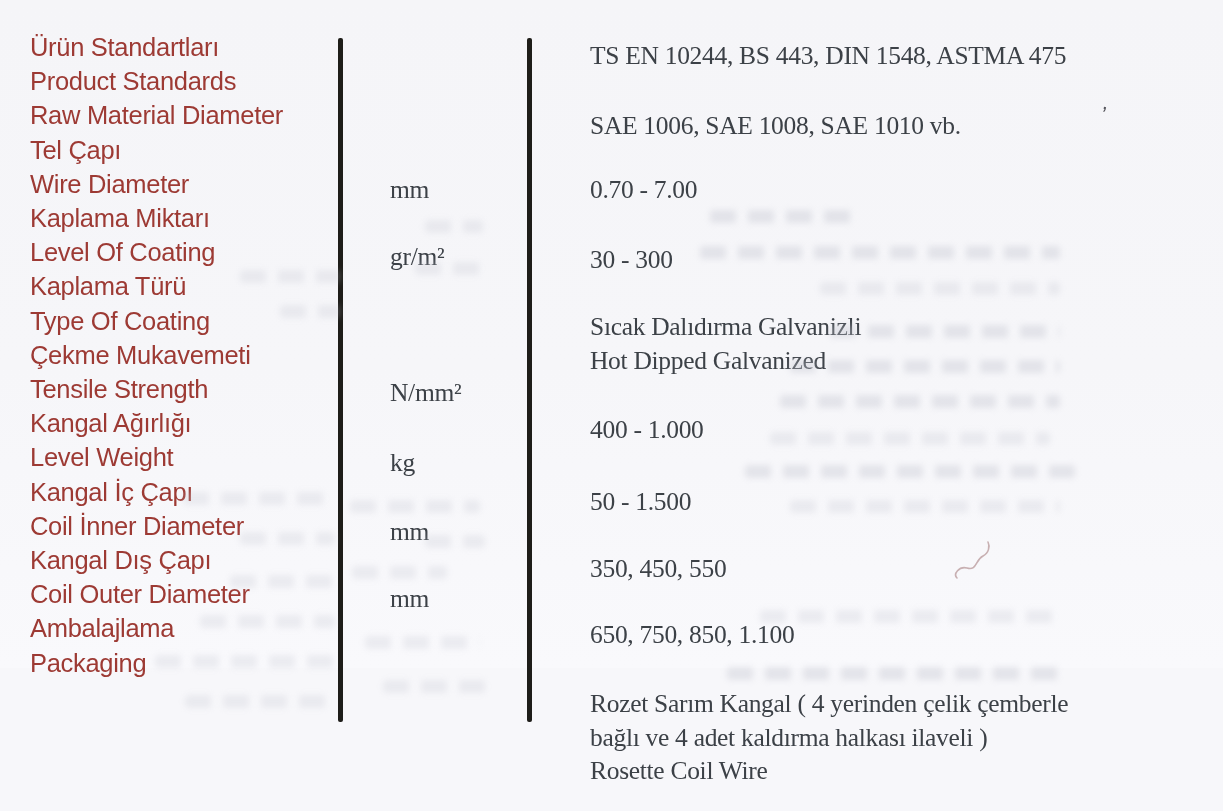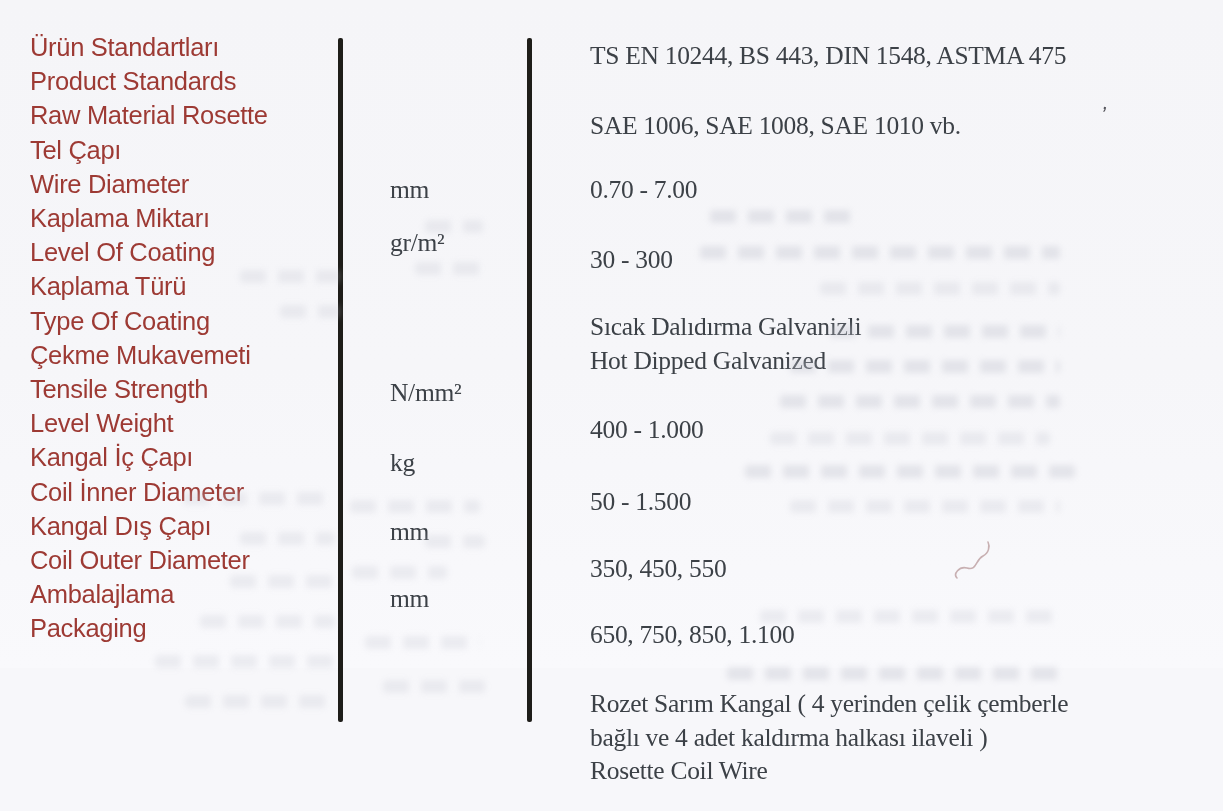--- a/index.html
+++ b/index.html
@@ -47,43 +47,44 @@
   .fiber { position: absolute; left: 945px; top: 530px; }
 </style>
 </head>
 <body>
 
 <div class="sheet">
 
   <div class="labels">
     <div class="lbl">Ürün Standartları</div>
     <div class="lbl">Product Standards</div>
-    <div class="lbl">Raw Material Rosette</div>
+    <div class="lbl">Raw Material Diameter</div>
     <div class="lbl">Tel Çapı</div>
     <div class="lbl">Wire Diameter</div>
     <div class="lbl">Kaplama Miktarı</div>
     <div class="lbl">Level Of Coating</div>
     <div class="lbl">Kaplama Türü</div>
     <div class="lbl">Type Of Coating</div>
     <div class="lbl">Çekme Mukavemeti</div>
     <div class="lbl">Tensile Strength</div>
+    <div class="lbl">Kangal Ağırlığı</div>
     <div class="lbl">Level Weight</div>
     <div class="lbl">Kangal İç Çapı</div>
     <div class="lbl">Coil İnner Diameter</div>
     <div class="lbl">Kangal Dış Çapı</div>
     <div class="lbl">Coil Outer Diameter</div>
     <div class="lbl">Ambalajlama</div>
     <div class="lbl">Packaging</div>
   </div>
 
   <div class="vline v1"></div>
   <div class="vline v2"></div>
 
   <div class="unit" style="top:173px">mm</div>
-  <div class="unit" style="top:226px">gr/m²</div>
+  <div class="unit" style="top:240px">gr/m²</div>
   <div class="unit" style="top:376px">N/mm²</div>
   <div class="unit" style="top:446px">kg</div>
   <div class="unit" style="top:515px">mm</div>
   <div class="unit" style="top:582px">mm</div>
 
   <div class="val" style="top:39px">TS EN 10244, BS 443, DIN 1548, ASTMA 475</div>
   <div class="val" style="top:109px">SAE 1006, SAE 1008, SAE 1010 vb.</div>
   <div class="val" style="top:173px">0.70 - 7.00</div>
   <div class="val" style="top:243px">30 - 300</div>
   <div class="val" style="top:310px">

